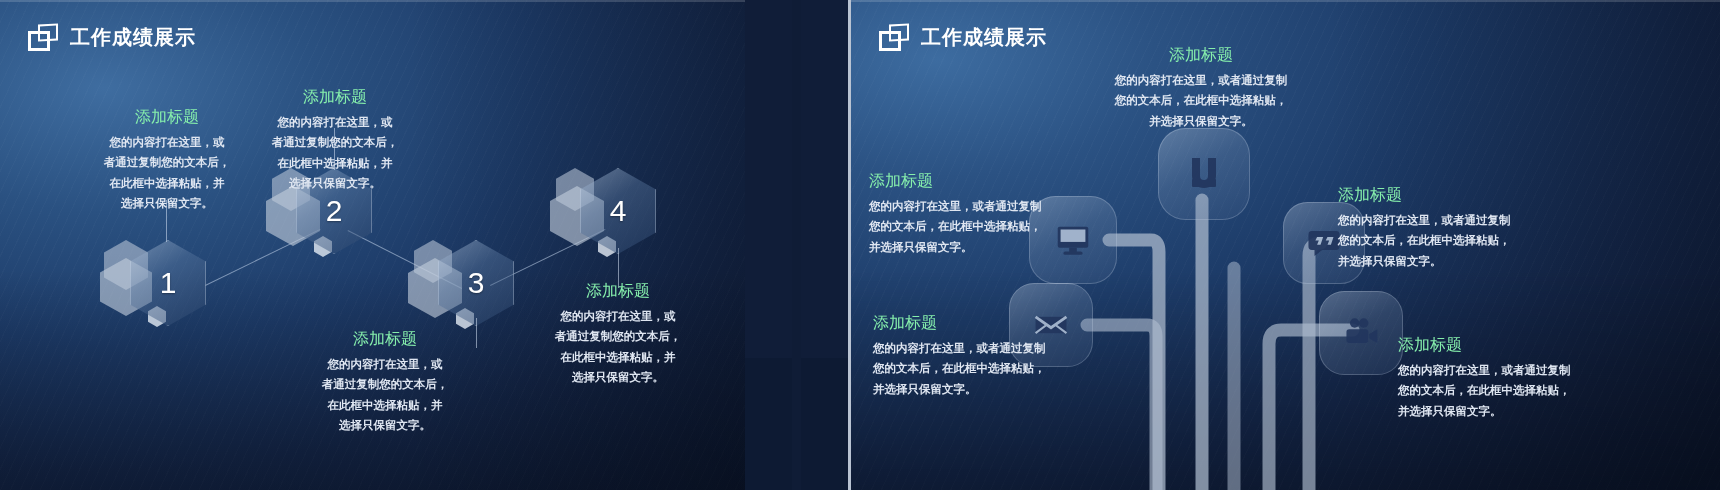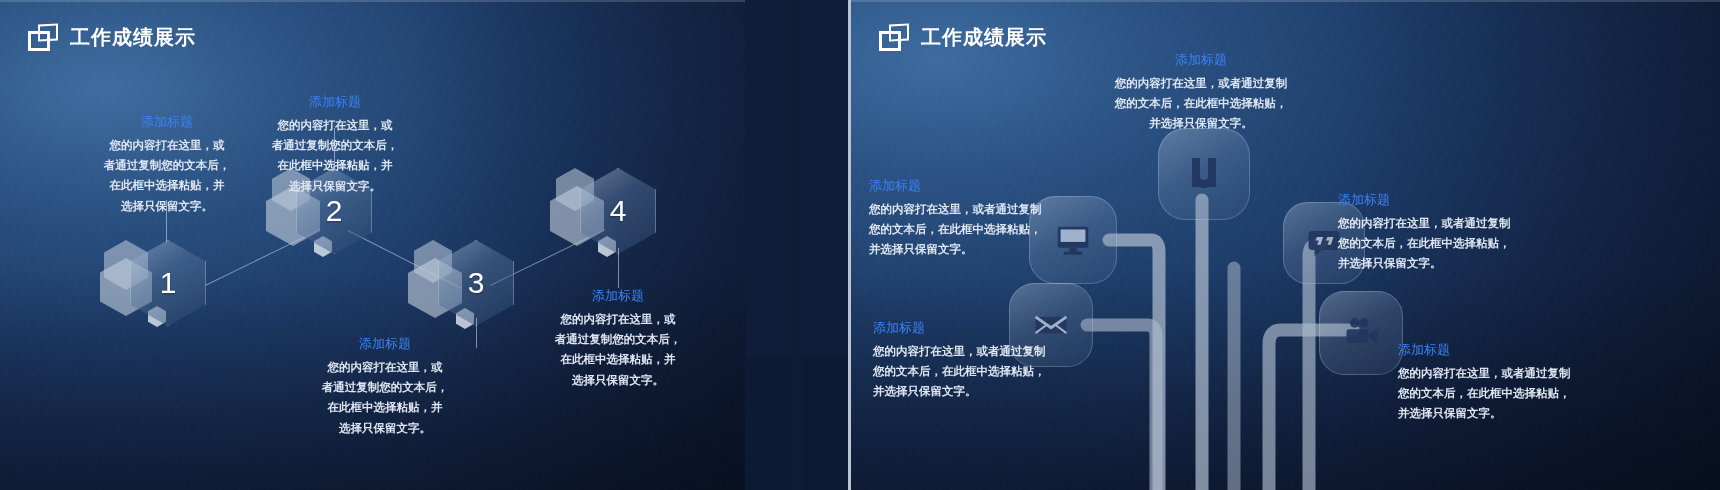--- a/index.html
+++ b/index.html
@@ -40,21 +40,21 @@
   
   .hdr{position:absolute;display:flex;align-items:center;gap:12px;}
   .hdr-l{left:28px;top:24px;}
   .hdr-icon{width:30px;height:27px;position:relative;flex:0 0 auto;}
   .hdr-icon .f1{position:absolute;right:0;top:0;width:20px;height:17px;border:2.5px solid #fff;box-sizing:border-box;transform:skewY(-3deg);}
   .hdr-icon .f2{position:absolute;left:0;bottom:0;width:22px;height:20px;border:3px solid #fff;box-sizing:border-box;background:rgba(40,80,130,.0);}
   .hdr-title{color:#fff;font-size:20px;font-weight:bold;letter-spacing:1px;white-space:nowrap;}
 
   
   .tb{position:absolute;color:#e9eef6;}
-  .tb .t{font-size:13px;color:#3b82f6;margin-bottom:4px;line-height:1.35;margin-top:7px;}
+  .tb .t{font-size:16px;color:#86efac;margin-bottom:4px;line-height:1.35;}
   .tb .b{font-size:11.5px;line-height:1.78;color:#dfe6f1;font-weight:bold;}
   .c{text-align:center;}
   .l{text-align:left;}
   .stem{position:absolute;width:1px;background:rgba(215,228,245,.55);}
 
   
   .hexwrap{position:absolute;}
   .hex{
     position:absolute;
     clip-path:polygon(50% 0%,100% 25%,100% 75%,50% 100%,0% 75%,0% 25%);

